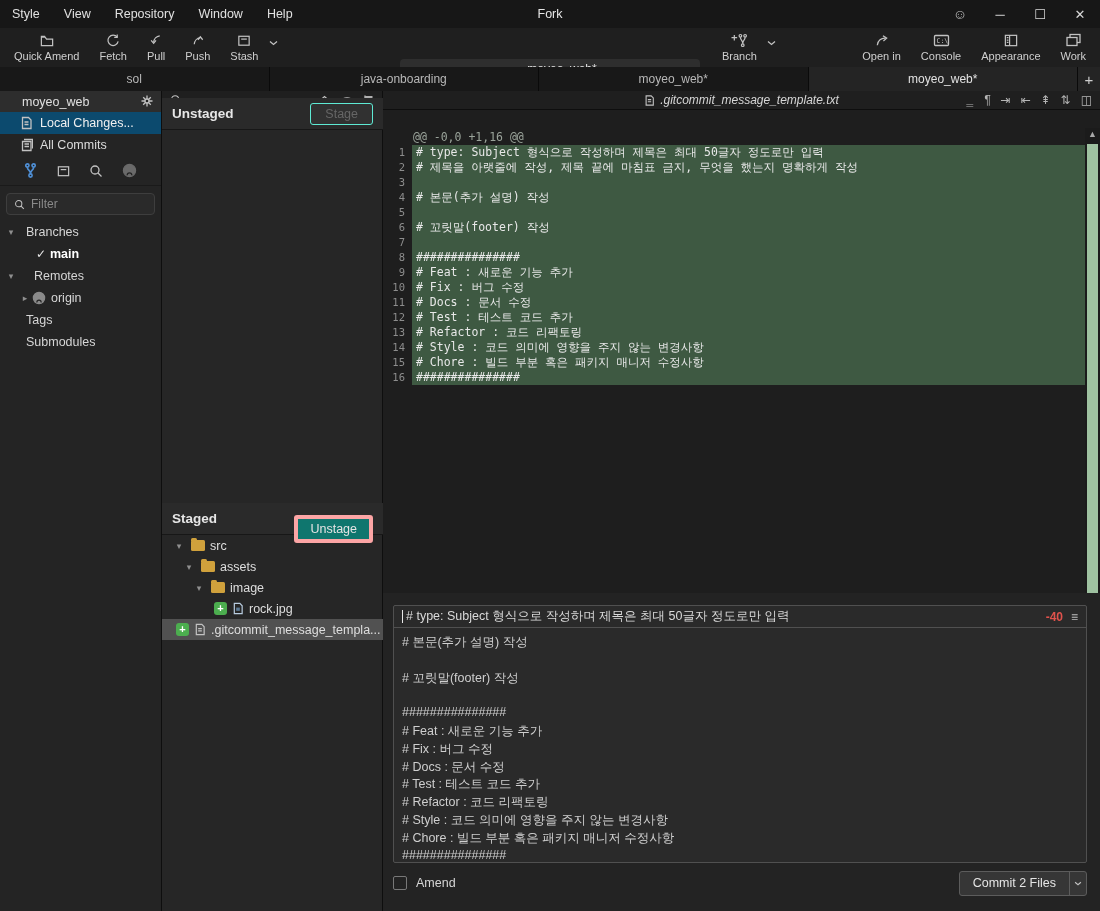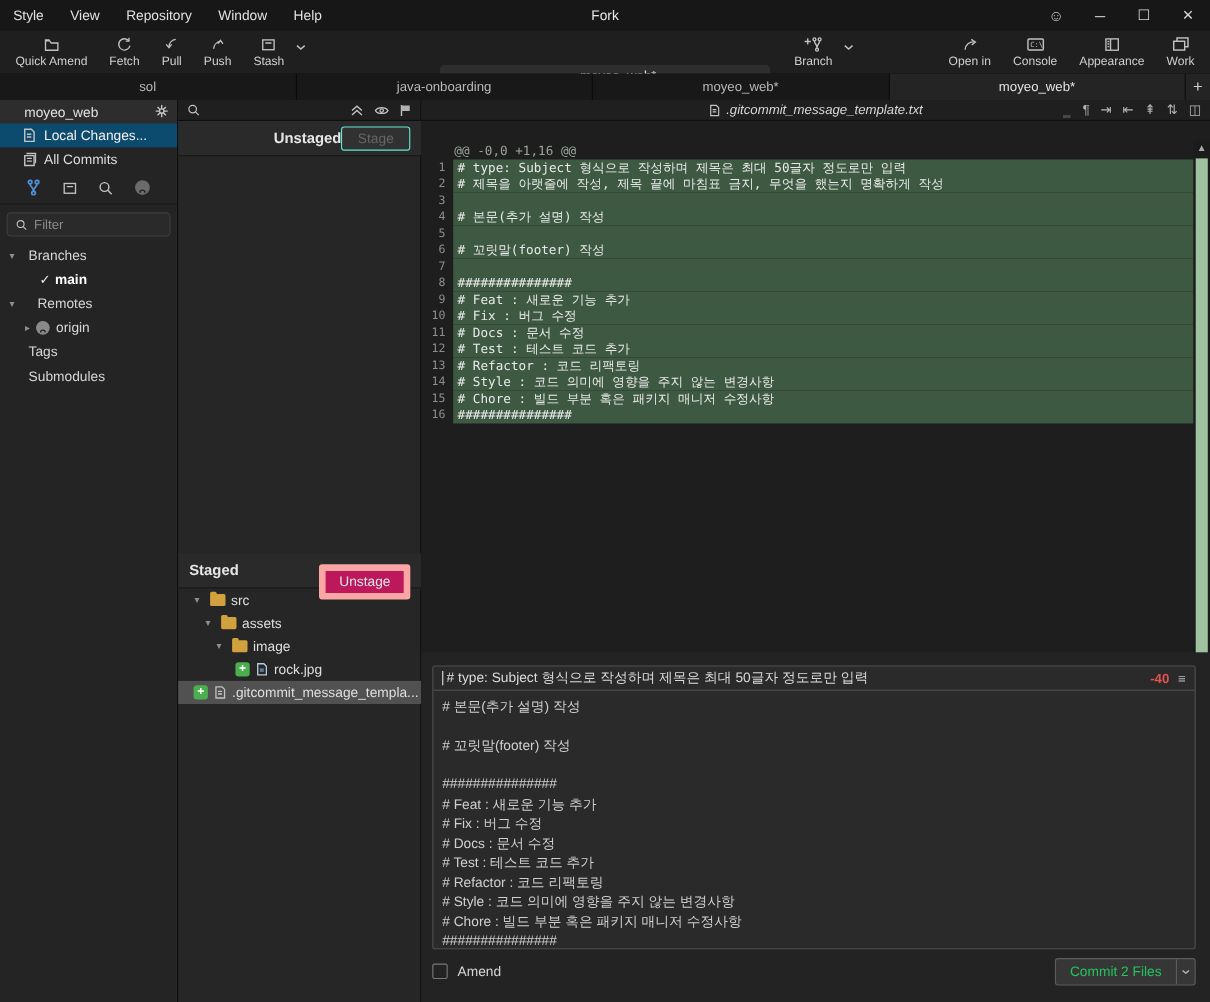--- a/index.html
+++ b/index.html
@@ -55,24 +55,24 @@
   .tree-row .check { color:#e8e8e8; font-size:12px; width:18px; text-align:center; }
   .tree-row.b-main { font-weight:bold; color:#fff; }
 
   
   #middle { position:absolute; left:162px; top:0; width:221px; height:820px; background:#262626; border-right:1px solid #0e0e0e; }
   #mid-minibar { height:19px; background:#1f1f1f; border-bottom:1px solid #0e0e0e; display:flex; align-items:center; padding:0 8px; }
   #mid-minibar .spacer { flex:1; }
   #mid-minibar .mico { margin-left:9px; }
   .sec-header { position:absolute; left:0; width:221px; height:32px; background:#2a2a2a; display:flex; align-items:center; padding:0 10px; border-bottom:1px solid #171717; }
   .sec-header .t { flex:1; font-size:13.5px; font-weight:600; color:#e6e6e6; }
-  #unstaged-header { top:19px;text-align:right; }
+  #unstaged-header { top:7px; }
   #staged-header { top:412px; }
   .btn-stage { font-size:12.5px; color:#666; background:#313131; border:1px solid #5eead4; border-radius:3px; padding:3px 14px; }
-  .btn-unstage { font-size:12.5px; color:#e4e4e4; background:#be185d; border:6px solid #fca5a5; border-radius:3px; padding:3px 12px;margin-top:20px; }
+  .btn-unstage { font-size:12.5px; color:#e4e4e4; background:#0f766e; border:4px solid #fca5a5; border-radius:3px; padding:3px 12px;margin-top:20px; }
   #staged-tree { position:absolute; top:444px; left:0; width:221px; }
   .st-row { height:21px; display:flex; align-items:center; gap:5px; font-size:12.5px; color:#dedede; }
   .st-row.selected { background:#515151; }
   .st-row .ellip { white-space:nowrap; overflow:hidden; text-overflow:ellipsis; flex:1; padding-right:0; }
   .folder { width:14px; height:11px; background:#d0a13c; border-radius:1.5px; position:relative; flex:0 0 auto; }
   .folder::before { content:""; position:absolute; left:0; top:-2.5px; width:6px; height:3px; background:#d0a13c; border-radius:1.5px 1.5px 0 0; }
   .badge-add { width:13px; height:13px; background:#4cae4f; border-radius:3px; color:#fff; font-size:11px; line-height:13px; text-align:center; font-weight:bold; flex:0 0 auto; }
 
   
   #rightpanel { position:absolute; left:383px; top:0; width:717px; height:820px; background:#1e1e1e; }
@@ -100,21 +100,21 @@
   #subject-row .subj { flex:1; font-size:12.5px; color:#dadada; white-space:nowrap; overflow:hidden; }
   #subject-row .count { color:#e0524c; font-size:12px; font-weight:bold; margin:0 8px 0 10px; }
   #subject-row .lines-ic { color:#bdbdbd; font-size:12px; }
   #commit-body { padding:6px 8px; }
   .cb-line { height:17.8px; font-size:12.5px; color:#cfcfcf; white-space:pre; }
   #commit-bottom { position:absolute; left:10px; right:13px; bottom:15px; height:26px; display:flex; align-items:center; justify-content:space-between; }
   #amend { display:flex; align-items:center; gap:9px; }
   #amend .cb { width:14px; height:14px; border:1.5px solid #787878; border-radius:2px; background:transparent; }
   #amend .lb { font-size:12.5px; color:#d6d6d6; }
   #commit-btn-group { display:flex; height:25px; border:1px solid #5c5c5c; border-radius:3px; overflow:hidden; background:#363636; }
-  #commit-btn { padding:0 13px; font-size:12.5px; color:#22c55e; display:flex; align-items:center; }
+  #commit-btn { padding:0 13px; font-size:12.5px; color:#e5e5e5; display:flex; align-items:center; }
   #commit-dd { width:17px; border-left:1px solid #5c5c5c; display:flex; align-items:center; justify-content:center; }
 </style>
 </head>
 <body>
 
 <div id="app">
 
   <div id="titlebar">
     <span class="menu-item">Style</span>
     <span class="menu-item">View</span>

